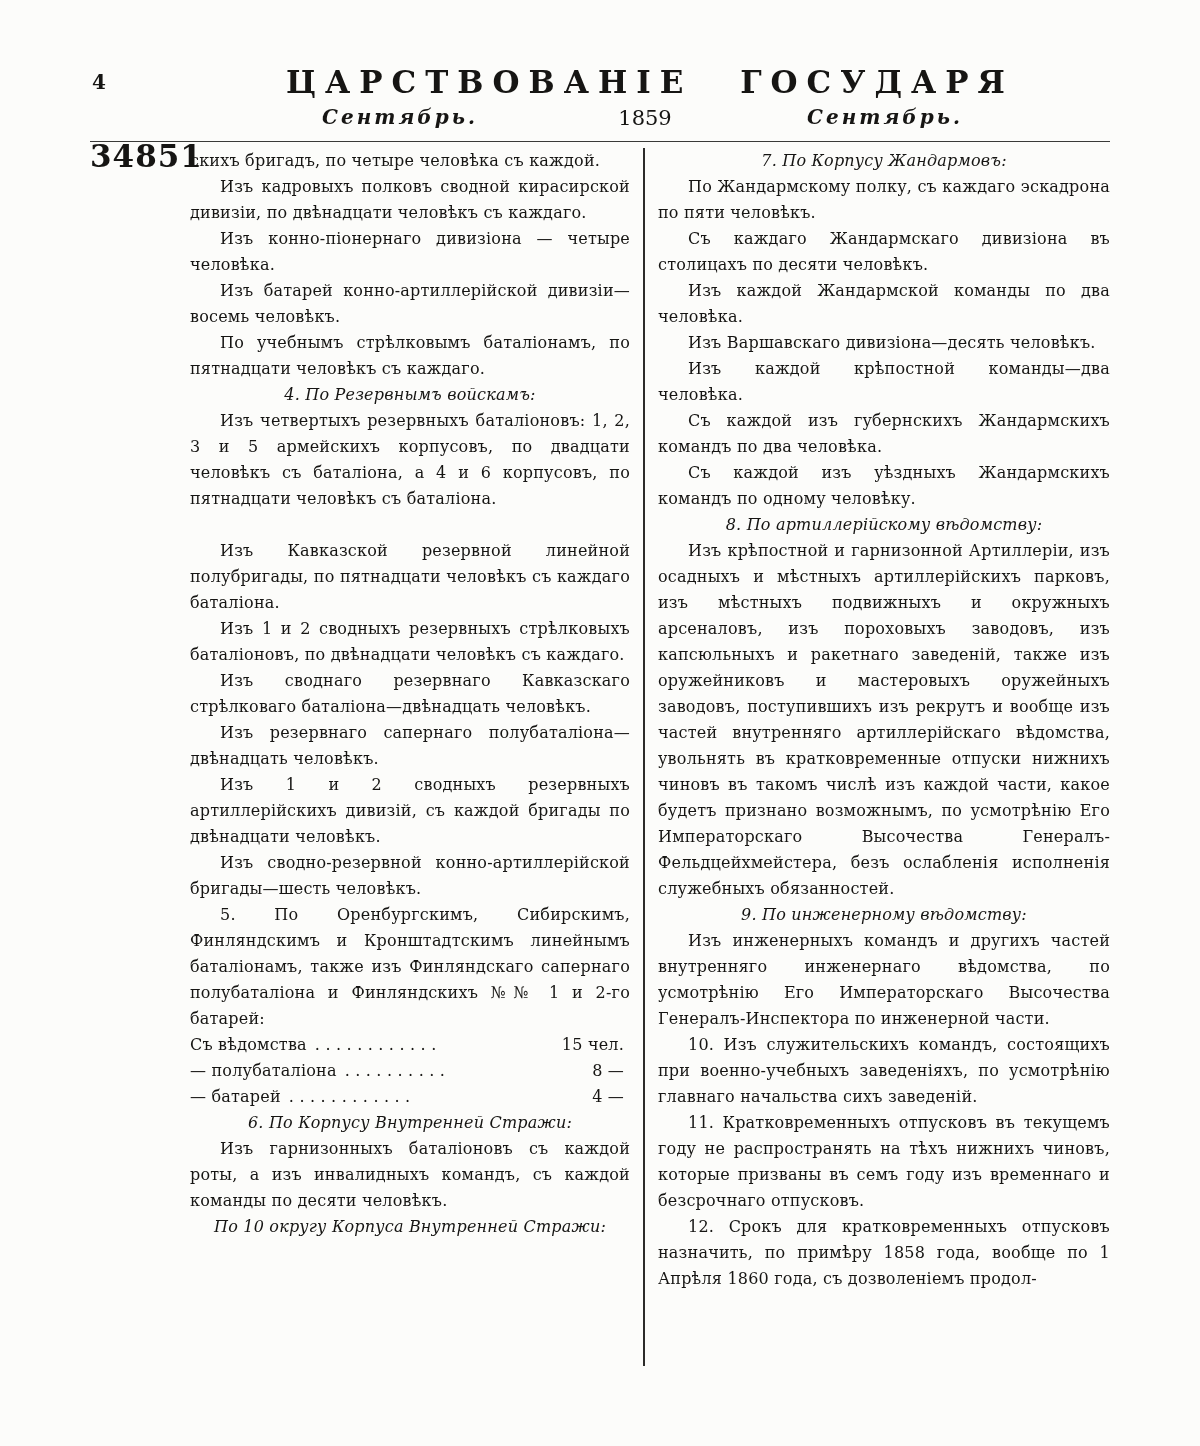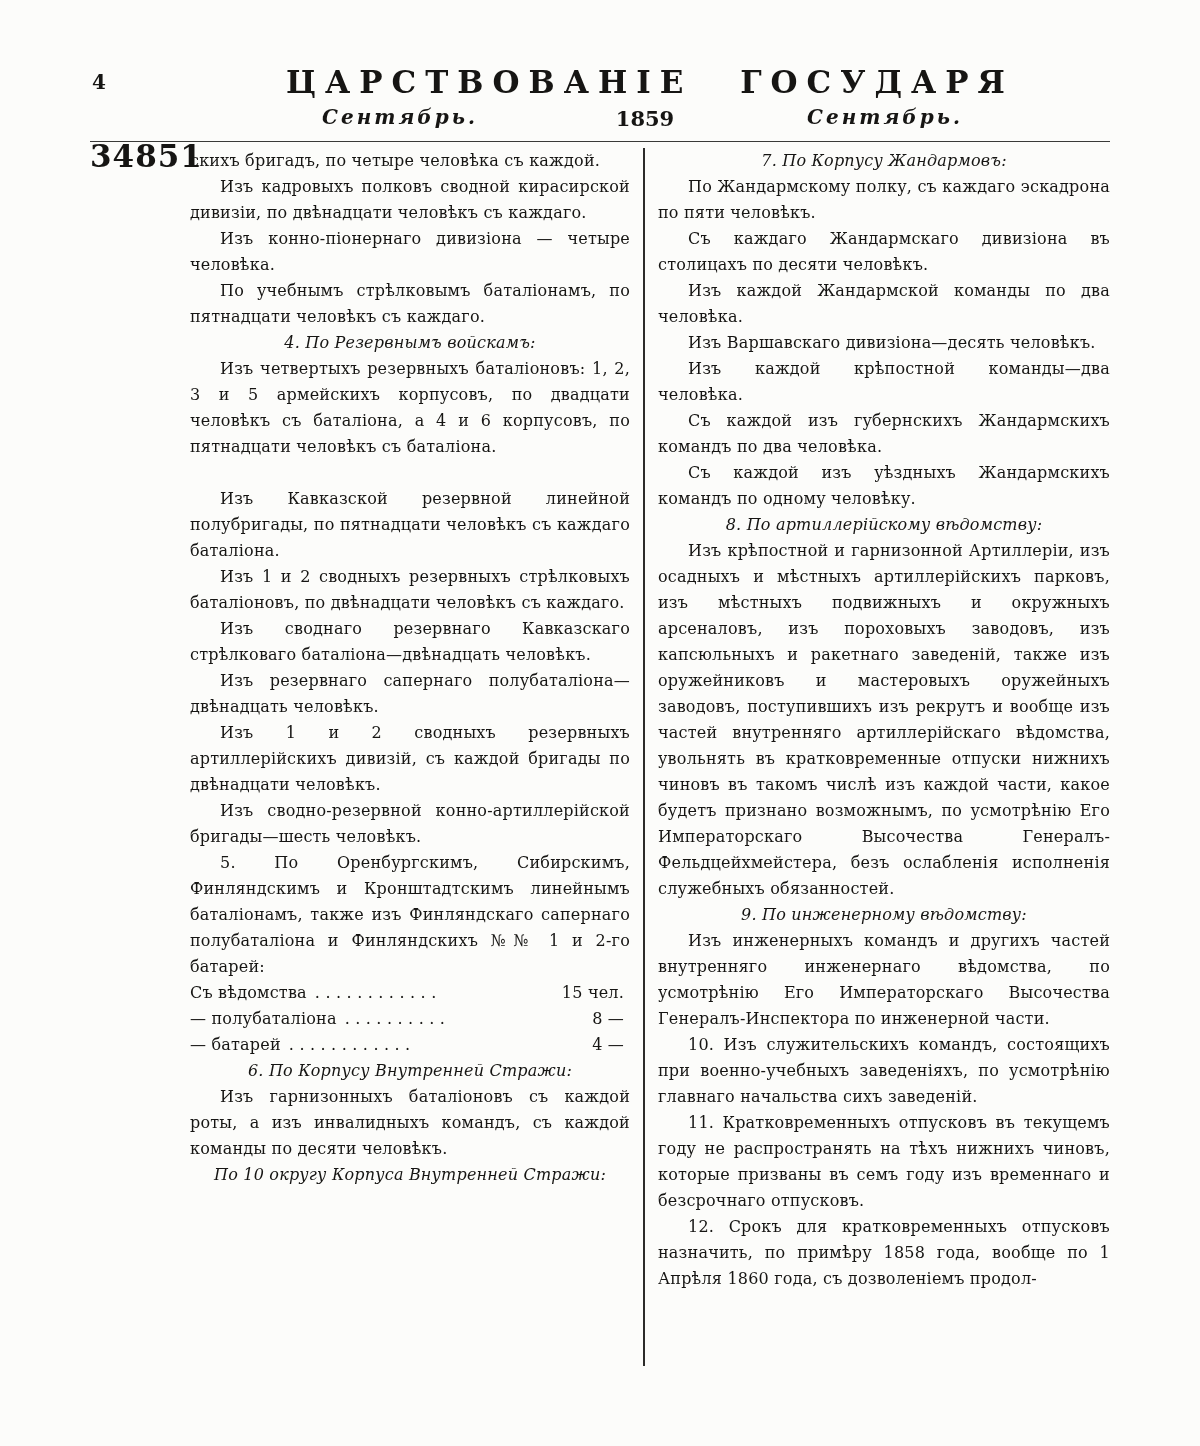--- a/index.html
+++ b/index.html
@@ -46,21 +46,21 @@
     white-space: nowrap;
   }
   .subheader-month.left  { left: 400px; }
   .subheader-month.right { left: 885px; }
   .subheader-year {
     position: absolute;
     top: 106px;
     left: 645px;
     transform: translateX(-50%);
     font-size: 21px;
-    font-weight: 700;
+    font-weight: 400;
   }
   .header-rule {
     position: absolute;
     top: 141px;
     left: 90px;
     width: 1020px;
     border-top: 1.5px solid #3a3a38;
   }
   .act-number {
     position: absolute;
@@ -137,20 +137,21 @@
   <div class="subheader-year">1859</div>
   <div class="subheader-month right">Сентябрь.</div>
   <div class="header-rule"></div>
   <div class="act-number">34851</div>
 
   <div class="columns">
     <div class="column left" id="left-col">
         <div class="para continuation">скихъ бригадъ, по четыре человѣка съ каждой.</div>
         <div class="para body">Изъ кадровыхъ полковъ сводной кирасирской дивизіи, по двѣнадцати человѣкъ съ каждаго.</div>
         <div class="para body">Изъ конно-піонернаго дивизіона — четыре человѣка.</div>
+        <div class="para body">Изъ батарей конно-артиллерійской дивизіи— восемь человѣкъ.</div>
         <div class="para body">По учебнымъ стрѣлковымъ баталіонамъ, по пятнадцати человѣкъ съ каждаго.</div>
         <div class="para heading">4. По Резервнымъ войскамъ:</div>
         <div class="para body">Изъ четвертыхъ резервныхъ баталіоновъ: 1, 2, 3 и 5 армейскихъ корпусовъ, по двадцати человѣкъ съ баталіона, а 4 и 6 корпусовъ, по пятнадцати человѣкъ съ баталіона.</div>
         <div class="para body space-before">Изъ Кавказской резервной линейной полубригады, по пятнадцати человѣкъ съ каждаго баталіона.</div>
         <div class="para body">Изъ 1 и 2 сводныхъ резервныхъ стрѣлковыхъ баталіоновъ, по двѣнадцати человѣкъ съ каждаго.</div>
         <div class="para body">Изъ своднаго резервнаго Кавказскаго стрѣлковаго баталіона—двѣнадцать человѣкъ.</div>
         <div class="para body">Изъ резервнаго сапернаго полубаталіона— двѣнадцать человѣкъ.</div>
         <div class="para body">Изъ 1 и 2 сводныхъ резервныхъ артиллерійскихъ дивизій, съ каждой бригады по двѣнадцати человѣкъ.</div>
         <div class="para body">Изъ сводно-резервной конно-артиллерійской бригады—шесть человѣкъ.</div>
         <div class="para body">5. По Оренбургскимъ, Сибирскимъ, Финляндскимъ и Кронштадтскимъ линейнымъ баталіонамъ, также изъ Финляндскаго сапернаго полубаталіона и Финляндскихъ №№ 1 и 2-го батарей:</div>

